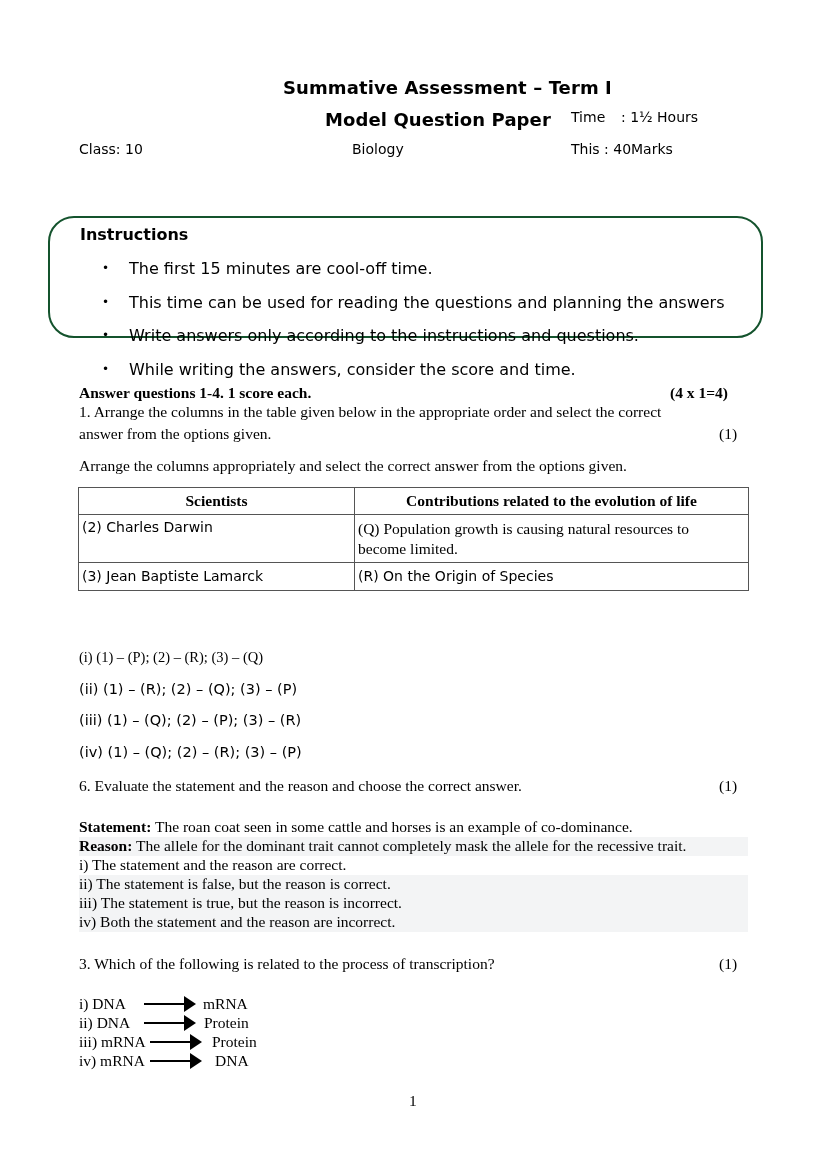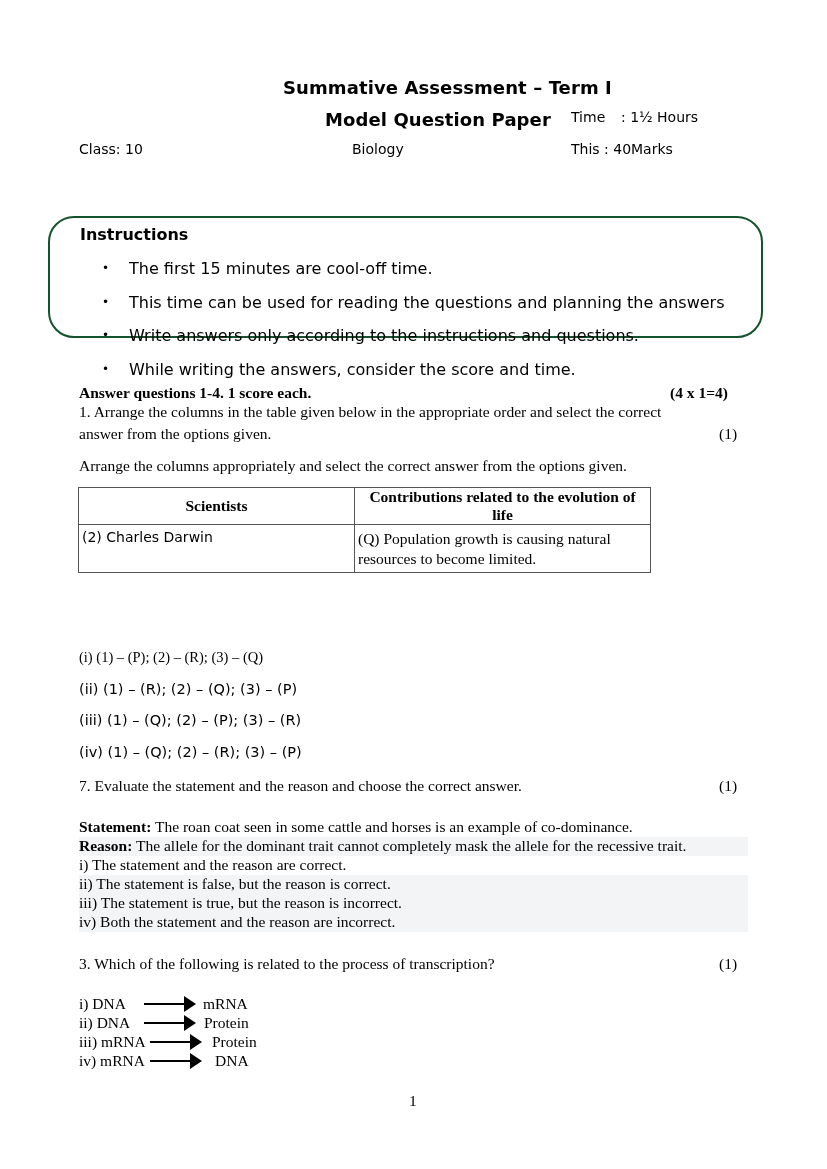--- a/index.html
+++ b/index.html
@@ -18,21 +18,21 @@
     .instr-title { position: absolute; left: 30px; top: 7px; font-family: "DejaVu Sans", sans-serif; font-weight: bold; font-size: 16px; }
     .instr-item { position: absolute; left: 54px; font-family: "DejaVu Sans", sans-serif; font-size: 16px; }
     .instr-bullet { position: absolute; left: -2px; font-size: 12px; top: 2px; }
     .instr-text { position: absolute; left: 25px; white-space: nowrap; }
 
     .txt { font-family: "Liberation Serif", serif; font-size: 15.5px; }
     .mark { position: absolute; font-family: "Liberation Serif", serif; font-size: 15.5px; }
 
     
     table.sci {
-      position: absolute; left: 78px; top: 487px; width: 573px;
+      position: absolute; left: 78px; top: 487px; width: 671px;
       border-collapse: collapse;
     }
     table.sci td, table.sci th {
       border: 1px solid #555; padding: 0 3px; vertical-align: top;
     }
     table.sci th { font-family: "Liberation Serif", serif; font-weight: bold; font-size: 15.5px; height: 26px; vertical-align: middle; }
     .cell-sans { font-family: "DejaVu Sans", sans-serif; font-size: 14px; line-height: 20px; }
     .cell-serif { font-family: "Liberation Serif", serif; font-size: 15.5px; line-height: 20px; }
 
     .opt-sans { font-family: "DejaVu Sans", sans-serif; font-size: 14.5px; }
@@ -89,29 +89,33 @@
     </colgroup>
   <tbody>
       <tr>
     <th>Scientists</th>
     <th>Contributions related to the evolution of life</th>
   </tr>
   <tr style="height:48px;">
     <td class="cell-sans" style="padding-top:2px;">(2) Charles Darwin</td>
     <td class="cell-serif" style="padding-top:4px; white-space:normal; padding-right:20px;">(Q) Population growth is causing natural resources to become limited.</td>
   </tr>
+  <tr style="height:28px;">
+    <td class="cell-sans" style="padding-top:3px;">(3) Jean Baptiste Lamarck</td>
+    <td class="cell-sans" style="padding-top:3px;">(R) On the Origin of Species</td>
+  </tr>
 </tbody>
   </table>
 
 <div class="abs opt-sans" style="left:79px; top:649px;font-family:Liberation Serif, serif;">(i) (1) – (P); (2) – (R); (3) – (Q)</div>
 <div class="abs opt-sans" style="left:79px; top:681px;">(ii) (1) – (R); (2) – (Q); (3) – (P)</div>
 <div class="abs opt-sans" style="left:79px; top:712px;">(iii) (1) – (Q); (2) – (P); (3) – (R)</div>
 <div class="abs opt-sans" style="left:79px; top:744px;">(iv) (1) – (Q); (2) – (R); (3) – (P)</div>
 
-<div class="abs txt" style="left:79px; top:777px;">7. Evaluate the statement and the reason and choose the correct answer.</div>
+<div class="abs txt" style="left:79px; top:777px;">6. Evaluate the statement and the reason and choose the correct answer.</div>
 <div class="mark" style="left:719px; top:777px;">(1)</div>
 
 <div class="shade" style="left:79px; top:837px; width:669px; height:19px;"></div>
 <div class="shade" style="left:79px; top:875px; width:669px; height:57px;"></div>
 
 <div class="abs txt" style="left:79px; top:818px;">
   <b>Statement:</b><span> The roan coat seen in some cattle and horses is an example of co-dominance.</span>
 </div>
 <div class="abs txt" style="left:79px; top:837px;">
   <b>Reason:</b><span> The allele for the dominant trait cannot completely mask the allele for the recessive trait.</span>

